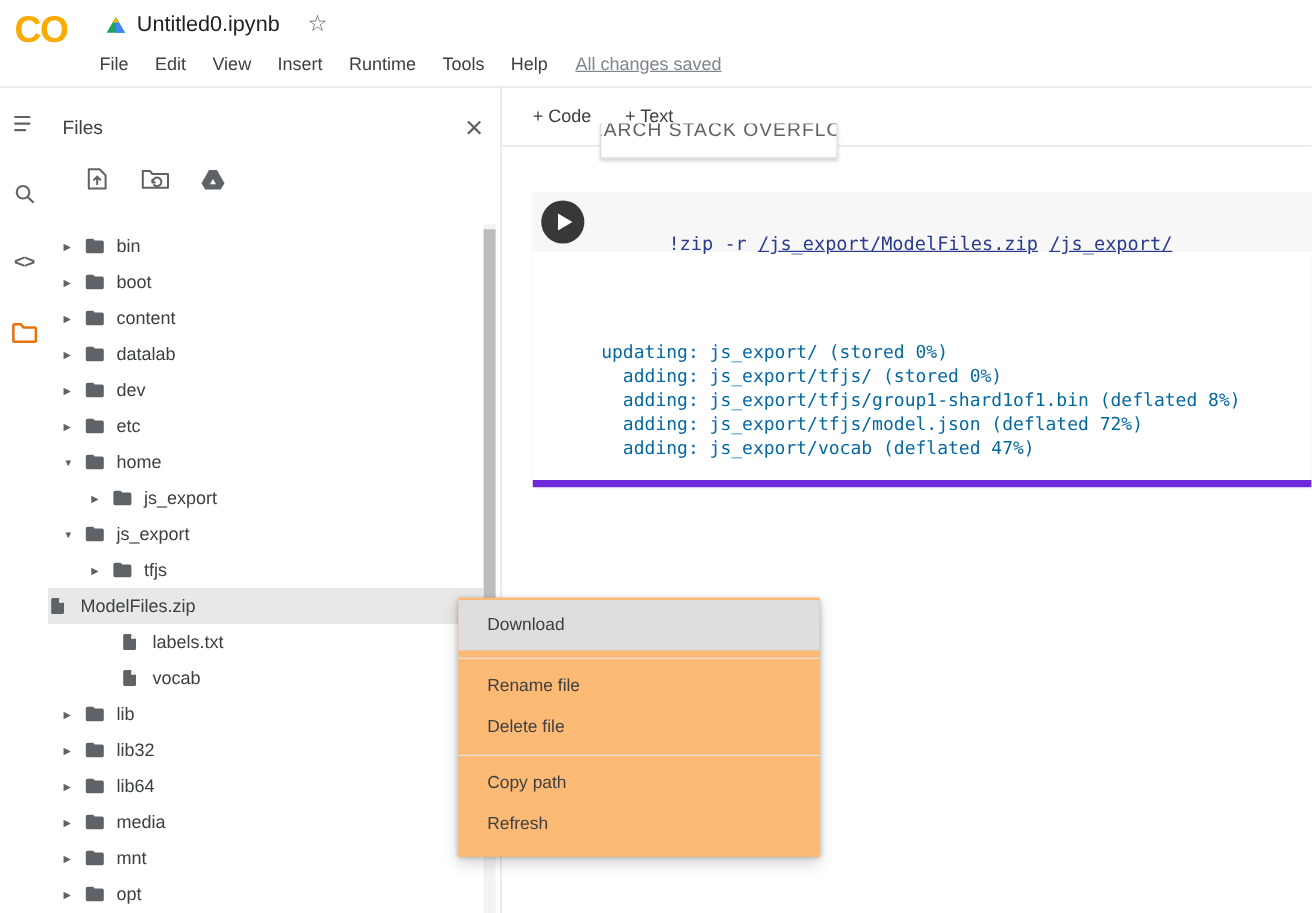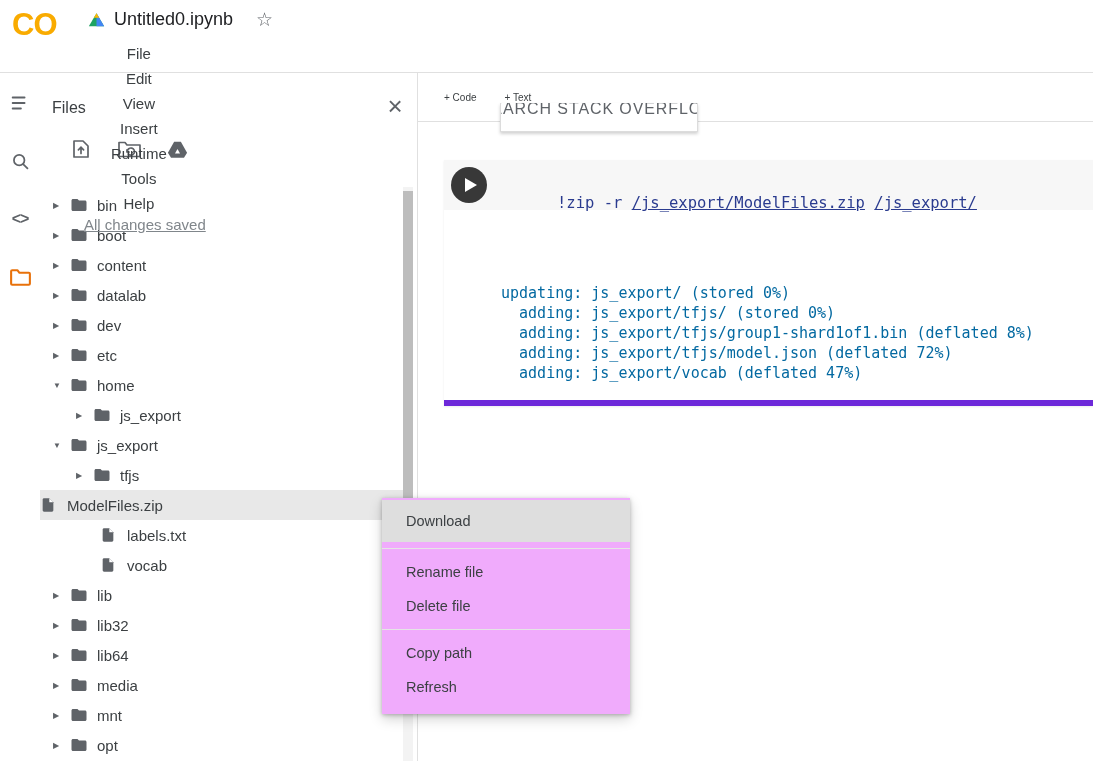--- a/index.html
+++ b/index.html
@@ -9,21 +9,21 @@
   }
   
   .header{position:absolute;left:0;top:0;right:0;height:72px;background:#fff;
     border-bottom:1px solid #e0e0e0;z-index:5;}
   .logo{position:absolute;left:12px;top:7px;font-size:31px;font-weight:800;
     color:#F9AB00;letter-spacing:-1px;cursor:pointer;}
   .doc-row{position:absolute;left:88px;top:8px;display:flex;align-items:center;gap:9px;}
   .doc-title{font-size:18px;color:#202124;}
   .star-icon{font-size:19px;color:#5f6368;margin-left:14px;cursor:pointer;}
   .menu-bar{position:absolute;left:72px;top:41px;display:flex;align-items:center;
-    font-size:15px;color:#3c4043;flex-direction:column;}
+    font-size:15px;color:#3c4043;}
   .menu-item{padding:4px 11px;cursor:pointer;}
   .save-status{margin-left:12px;color:#80868b;text-decoration:underline;font-size:15px;cursor:pointer;}
   
   .rail{position:absolute;left:0;top:73px;width:40px;bottom:0;background:#fff;z-index:4;
     display:flex;flex-direction:column;align-items:center;padding-top:16px;gap:30px;}
   .rail-icon{width:28px;height:28px;display:flex;align-items:center;justify-content:center;cursor:pointer;}
   .code-glyph{font-size:16px;font-weight:700;color:#5f6368;letter-spacing:-1px;}
   
   .files-panel{position:absolute;left:40px;top:73px;width:377px;bottom:0;background:#fff;
     border-right:1px solid #e0e0e0;z-index:3;}
@@ -34,31 +34,31 @@
   .icon-btn{width:30px;height:28px;display:flex;align-items:center;justify-content:center;cursor:pointer;}
   .tree{position:absolute;left:0;top:117px;width:363px;bottom:0;overflow:hidden;}
   .tree-row{height:30px;display:flex;align-items:center;font-size:15px;color:#3c4043;cursor:pointer;}
   .tree-row.selected{background:#e8e8e8;}
   .tree-arrow{width:17px;font-size:8px;color:#5f6368;flex:none;}
   .tree-icon{width:18px;height:18px;margin-right:9px;flex:none;display:flex;align-items:center;}
   .tree-label{white-space:nowrap;}
   .scroll-track{position:absolute;left:363px;top:114px;bottom:0;width:10px;background:#f3f3f3;}
   .scroll-thumb{position:absolute;left:0;top:4px;width:10px;height:348px;background:#bdbdbd;cursor:pointer;}
   
-  .context-menu{position:absolute;left:382px;top:498px;width:248px;background:#f0abfc;
+  .context-menu{position:absolute;left:382px;top:498px;width:301px;background:#fdba74;
     box-shadow:0 1px 4px rgba(0,0,0,.25),0 5px 12px rgba(0,0,0,.18);
     padding:2px 0 10px 0;z-index:10;}
   .cm-item{height:34px;display:flex;align-items:center;padding:0 24px;
     font-size:14.5px;color:#3c4043;cursor:pointer;}
   .cm-item.highlight{height:42px;background:#dedede;}
   .cm-divider{height:1px;background:#e5e5e5;margin:6px 0;}
   
   .main-toolbar{position:absolute;left:418px;top:73px;right:0;height:48px;background:#fff;
     border-bottom:1px solid #e0e0e0;display:flex;align-items:center;padding-left:16px;gap:8px;z-index:2;}
-  .tb-btn{display:flex;align-items:center;font-size:10px;color:#3c4043;padding:6px 10px;cursor:pointer;white-space:pre;}
+  .tb-btn{display:flex;align-items:center;font-size:15px;color:#3c4043;padding:6px 10px;cursor:pointer;white-space:pre;}
   .notebook{position:absolute;left:418px;top:122px;right:0;bottom:0;background:#fff;overflow:hidden;}
   .partial-btn{position:absolute;left:500px;top:103px;width:196px;height:28px;background:#fff;
     border:1px solid #dcdcdc;border-top:none;box-shadow:0 2px 3px rgba(0,0,0,.18);
     z-index:4;overflow:hidden;display:flex;justify-content:center;cursor:pointer;}
   .partial-btn span{font-size:16px;font-weight:500;letter-spacing:.9px;color:#5f6368;
     margin-top:-3px;white-space:nowrap;}
   .cell{position:absolute;left:26px;top:38px;right:0;background:#fff;
     border-bottom:6px solid #6d28d9;box-shadow:0 1px 2px rgba(0,0,0,.08);}
   .cell-code{background:#f7f7f7;height:50px;display:flex;align-items:center;}
   .play-btn{width:36px;height:36px;border-radius:50%;background:#383838;margin-left:7px;

